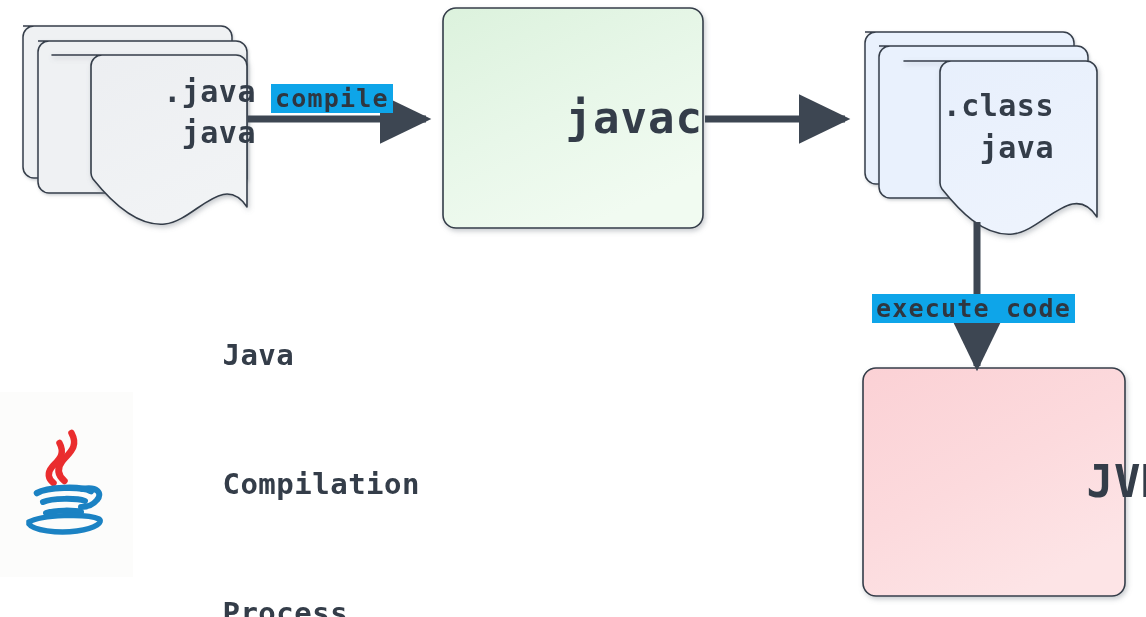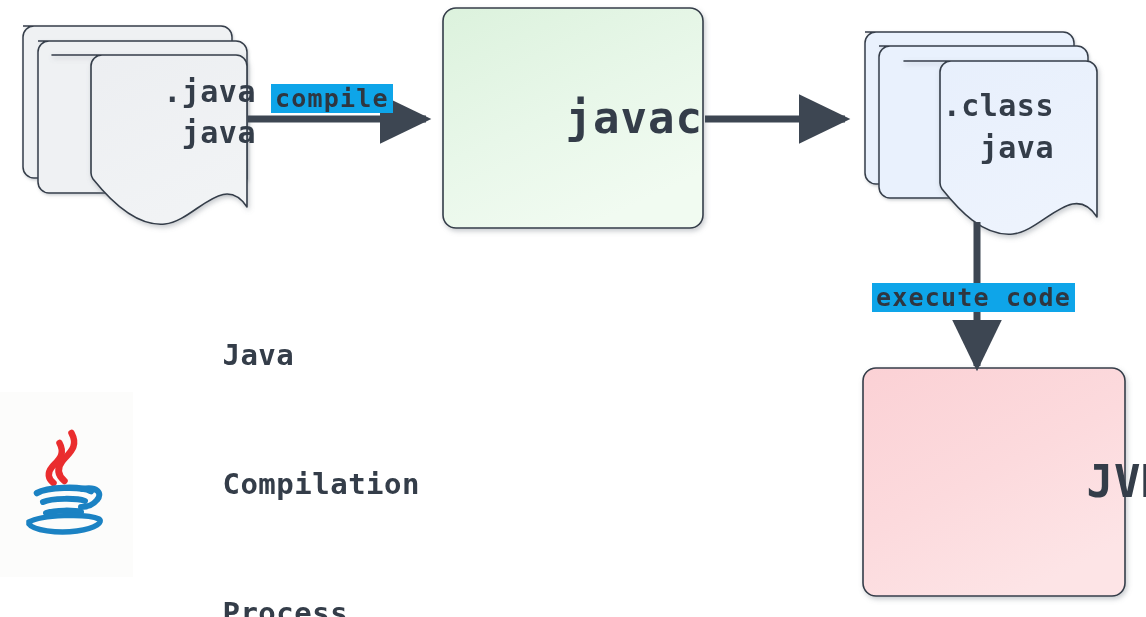--- a/index.html
+++ b/index.html
@@ -68,21 +68,21 @@
     font-family: "DejaVu Sans Mono", "Liberation Mono", monospace;
     font-weight: 700;
     font-size: 25px;
     letter-spacing: 1.2px;
     white-space: nowrap;
     background: #0ea5e9;
     padding: 0 4px;
     pointer-events: none;
   }
   #edge-label-compile { left: 271px; top: 84px; }
-  #edge-label-execute { left: 872px; top: 283px; }
+  #edge-label-execute { left: 872px; top: 294px; }
 
   
   #caption {
     position: absolute;
     left: 0px;
     top: 392px;
     width: 420px;
     height: 185px;
     display: flex;
     flex-direction: row;

